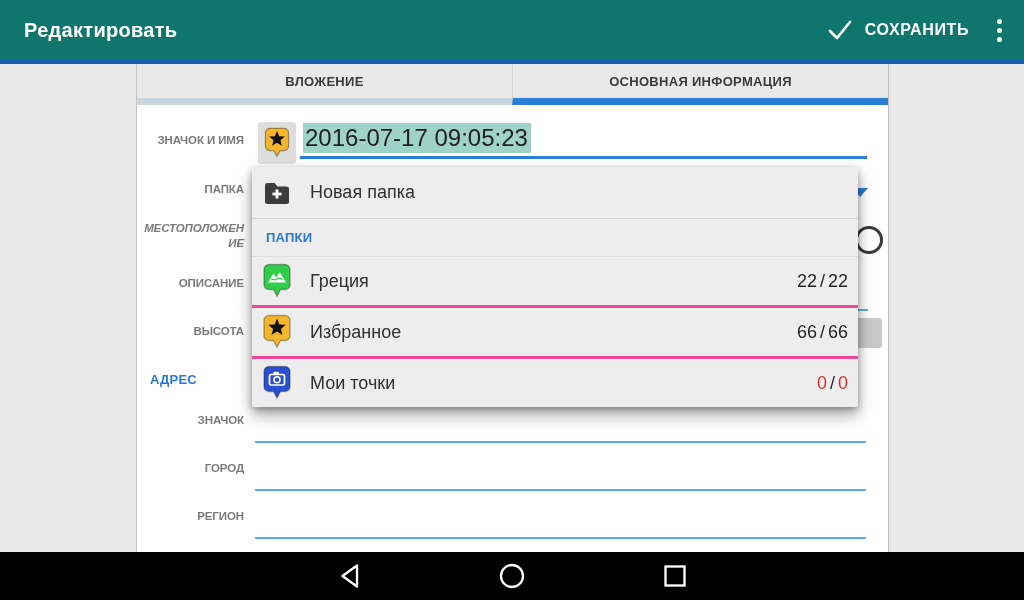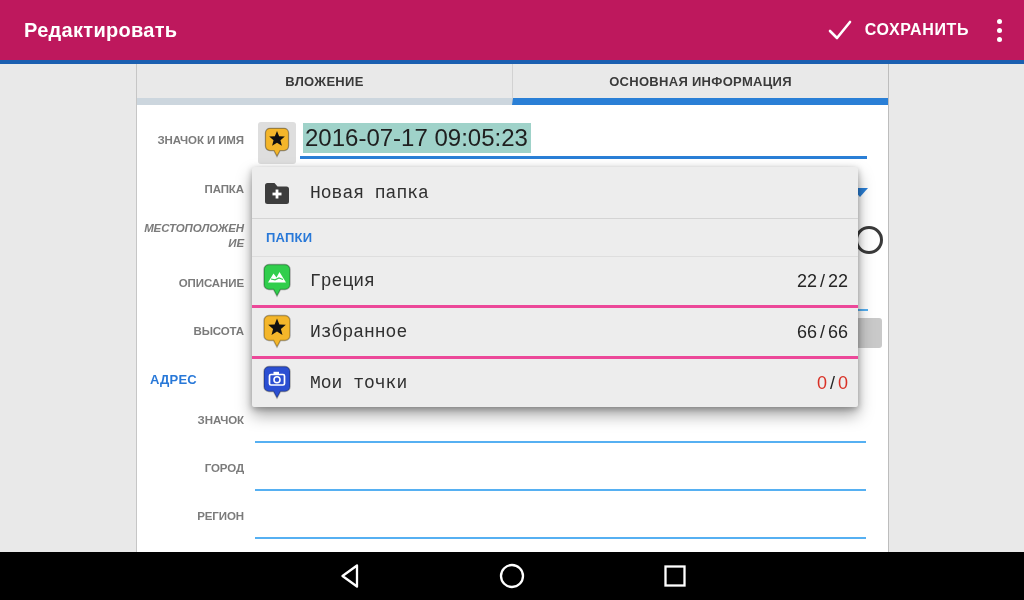--- a/index.html
+++ b/index.html
@@ -1,20 +1,20 @@
 <!DOCTYPE html>
 <html><head>
 <meta charset="utf-8">
 <style>
   html,body{margin:0;padding:0;}
   body{font-family:"Liberation Sans",sans-serif;background:#000;}
   .screen{position:relative;width:1024px;height:600px;overflow:hidden;background:#e9e9e9;}
 
   
-  .actionbar{position:absolute;left:0;top:0;width:1024px;height:60px;background:#be185d;display:flex;align-items:center;}
+  .actionbar{position:absolute;left:0;top:0;width:1024px;height:60px;background:#0f766e;display:flex;align-items:center;}
   .ab-title{color:#fff;font-size:20px;font-weight:bold;letter-spacing:.3px;margin-left:24px;}
   .ab-actions{margin-left:auto;display:flex;align-items:center;}
   .save-btn{display:flex;align-items:center;gap:12px;background:none;border:none;cursor:pointer;padding:8px 6px;}
   .save-btn span{color:#fff;font-size:16px;font-weight:bold;letter-spacing:.6px;}
   .overflow-btn{background:none;border:none;cursor:pointer;margin-left:14px;margin-right:14px;padding:6px 8px;display:flex;flex-direction:column;gap:4px;align-items:center;}
   .overflow-btn .dot{width:5px;height:5px;border-radius:50%;background:#fff;}
   .accent-line{position:absolute;left:0;top:60px;width:1024px;height:4px;background:#1b5fb0;}
 
   
   .page{position:absolute;left:0;top:64px;width:1024px;height:488px;background:#e9e9e9;}
@@ -42,21 +42,21 @@
   .input-line{position:absolute;left:118px;width:611px;height:26px;border-bottom:2px solid #56b0f2;cursor:text;}
 
   
   .dropdown{position:absolute;left:252px;top:103px;width:606px;background:#ededed;border-radius:2px;box-shadow:0 8px 16px rgba(0,0,0,.35),0 2px 6px rgba(0,0,0,.28);z-index:10;}
   .dd-row{display:flex;align-items:center;padding:0 10px 0 11px;cursor:pointer;}
   .dd-new{height:51px;border-bottom:1px solid #d4d4d4;}
   .dd-header{height:37px;display:flex;align-items:center;padding-left:14px;border-bottom:1px solid #dedede;}
   .dd-header span{color:#2878d8;font-size:13px;font-weight:bold;letter-spacing:.2px;}
   .dd-folder{height:48px;}
   .dd-folder + .dd-folder{border-top:3px solid #ec4899;}
-  .dd-name{font-size:18px;color:#303030;margin-left:19px;font-family:Liberation Mono, monospace;}
+  .dd-name{font-size:18px;color:#303030;margin-left:19px;}
   .dd-count{margin-left:auto;font-size:18px;font-weight:normal;color:#252525;}
   .dd-count .red{color:#d93025;}
   .dd-count .sep{padding:0 3px;color:#252525;}
 
   
   .navbar{position:absolute;left:0;top:552px;width:1024px;height:48px;background:#000;}
   .nav-btn{position:absolute;top:0;width:56px;height:48px;background:none;border:none;display:flex;align-items:center;justify-content:center;cursor:pointer;}
   .nav-back{left:323px;} .nav-home{left:484px;} .nav-recents{left:647px;}
 </style>
 </head>

